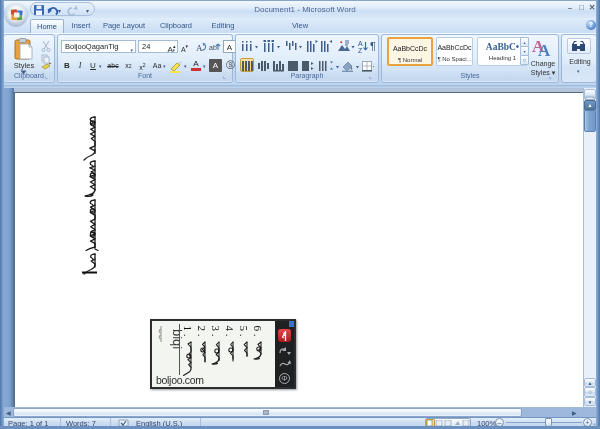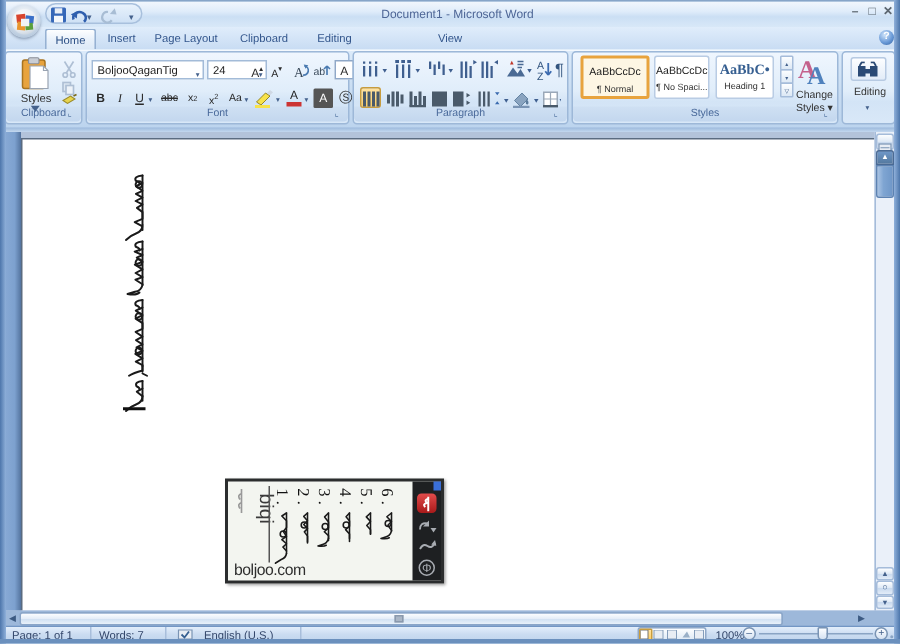--- a/index.html
+++ b/index.html
@@ -325,21 +325,21 @@
     <div class="glabel">Styles</div>
       <div class="launch">⌞</div>
     <div class="abs stylebox" style="left:5px;width:46px;border:2px solid #e8a33d;background:#fdf6e4;">
       <div class="l1">AaBbCcDc</div>
         <div class="l2">¶ Normal</div>
     </div>
     <div class="abs stylebox" style="left:54px;width:37px;">
       <div class="l1">AaBbCcDc</div>
         <div class="l2">¶ No Spaci...</div>
     </div>
-    <div class="abs stylebox" style="left:95px;width:39px;">
+    <div class="abs stylebox" style="left:95px;width:51px;">
       <div class="l1" style="font-size:9.5px;margin-top:4px;font-family:'Liberation Serif',serif;color:#365f91;font-weight:bold;">AaBbC•</div>
         <div class="l2" style="margin-top:3px;">Heading 1</div>
     </div>
     <div class="abs" style="left:138px;top:2px;width:9px;height:29px;">
       <div style="height:10px;background:linear-gradient(#fdfeff,#dce8f5);border:1px solid #a5bcda;border-radius:1px;font-size:4px;text-align:center;color:#44618c;line-height:9px;">▴</div>
       <div style="height:10px;background:linear-gradient(#fdfeff,#dce8f5);border:1px solid #a5bcda;border-radius:1px;font-size:4px;text-align:center;color:#44618c;line-height:9px;margin-top:-1px;">▾</div>
       <div style="height:10px;background:linear-gradient(#fdfeff,#dce8f5);border:1px solid #a5bcda;border-radius:1px;font-size:4px;text-align:center;color:#44618c;line-height:9px;margin-top:-1px;">▽</div>
     </div>
     <div class="abs" style="left:150px;top:1px;width:20px;height:21px;">
       <svg width="20" height="21" viewBox="0 0 20 21">

